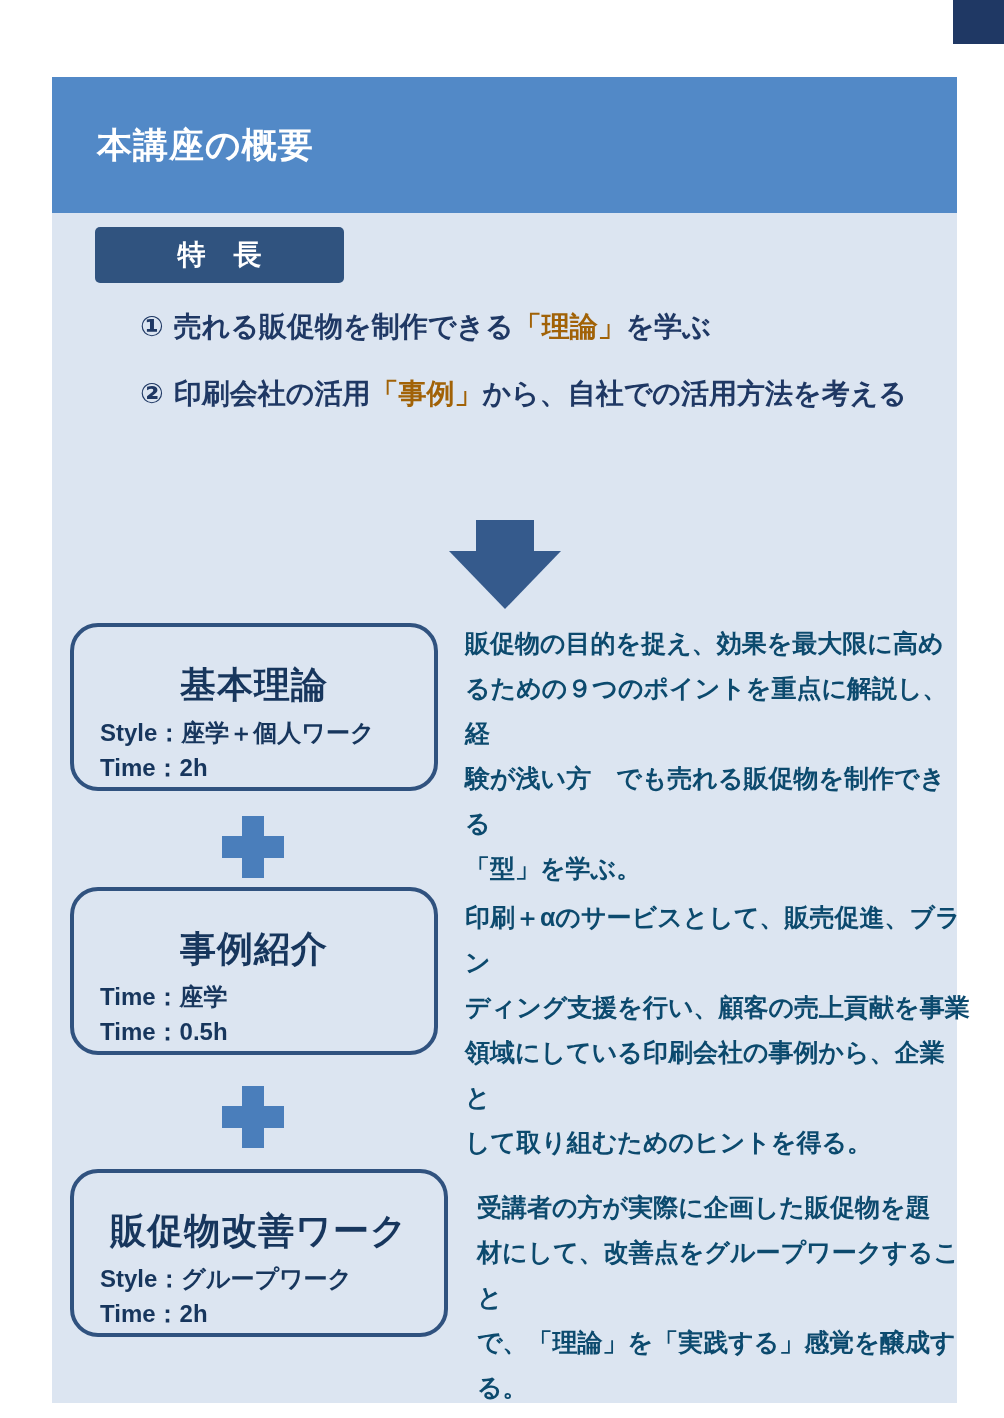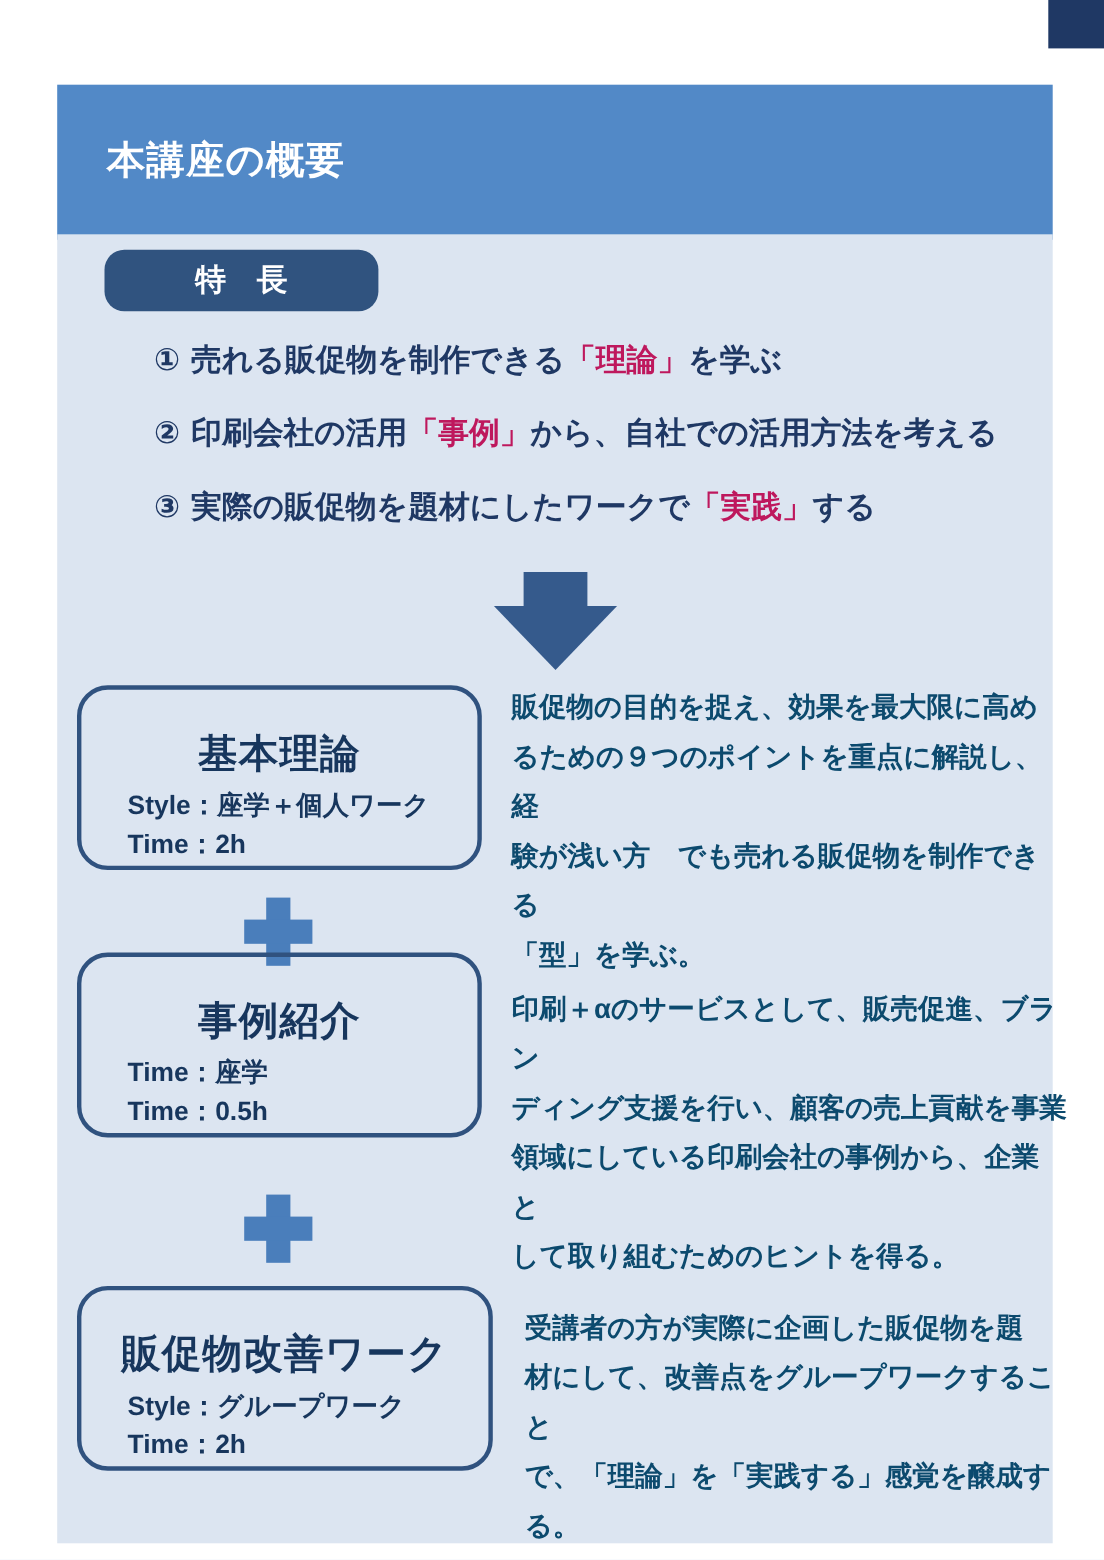--- a/index.html
+++ b/index.html
@@ -16,56 +16,56 @@
   }
   .header-title {
     position:absolute; left:45px; top:50%; transform:translateY(-55%);
     font-size:35px; font-weight:bold; color:#ffffff; letter-spacing:1px;
   }
   .panel {
     position:absolute; left:52px; top:213px; width:905px; height:1190px; background:#DCE5F1;
   }
   .features-label {
     position:absolute; left:43px; top:14px; width:249px; height:56px;
-    background:#30537F; border-radius:18px; color:#ffffff;
+    background:#30537F; border-radius:5px; color:#ffffff;
     font-size:28px; font-weight:bold;
     display:flex; align-items:center; justify-content:center;
   }
   .feature-item {
     position:absolute; left:88px; font-size:28px; font-weight:bold;
     color:#1F3864; white-space:nowrap;
   }
   .fi-0 { top:95px; } .fi-1 { top:162px; } .fi-2 { top:229px; }
   .feature-num { margin-right:10px; }
-  .em { color:#be185d; }
+  .em { color:#a16207; }
   .arrow { position:absolute; left:0; top:0; width:0; height:0; }
   .arrow-stem {
     position:absolute; left:424px; top:307px; width:58px; height:32px; background:#355A8C;
   }
   .arrow-head {
     position:absolute; left:397px; top:338px; width:0; height:0;
     border-left:56px solid transparent; border-right:56px solid transparent;
     border-top:58px solid #355A8C;
   }
   .plus { position:absolute; left:170px; width:62px; height:62px; }
   .plus-1 { top:603px; } .plus-2 { top:873px; }
   .plus .pv { position:absolute; left:20px; top:0; width:22px; height:62px; background:#4A7EBB; }
   .plus .ph { position:absolute; left:0; top:20px; width:62px; height:22px; background:#4A7EBB; }
   .module-box {
     position:absolute; left:18px; width:360px; height:160px;
     border:4px solid #30527F; border-radius:28px; box-sizing:content-box;
   }
-  .mb-0 { top:410px; } .mb-1 { top:653px; } .mb-2 { top:956px; width:370px; }
+  .mb-0 { top:410px; } .mb-1 { top:674px; } .mb-2 { top:956px; width:370px; }
   .module-title {
     text-align:center; margin-top:34px; font-size:36px; font-weight:bold;
     color:#17365D; letter-spacing:1px;
   }
   .module-meta {
     position:absolute; left:26px; top:88px; font-size:24px; font-weight:bold;
-    color:#17365D; line-height:35px; white-space:nowrap;margin-left:16px;
+    color:#17365D; line-height:35px; white-space:nowrap;
   }
   .module-desc {
     position:absolute; font-size:25px; font-weight:bold; color:#0c4a6e;
     line-height:45px; white-space:pre-line;
   }
   .md-0 { left:413px; top:408px; width:500px; }
   .md-1 { left:413px; top:682px; width:505px; }
   .md-2 { left:425px; top:972px; width:485px; }
 </style>
 </head>
@@ -79,23 +79,20 @@
 
 <div class="panel">
 
   <div class="features-label">特　長</div>
 
   <div class="feature-item fi-0">
     <span class="feature-num">①</span><span>売れる販促物を制作できる</span><span class="em">「理論」</span><span>を学ぶ</span>
   </div>
   <div class="feature-item fi-1">
     <span class="feature-num">②</span><span>印刷会社の活用</span><span class="em">「事例」</span><span>から、自社での活用方法を考える</span>
-  </div>
-  <div class="feature-item fi-2">
-    <span class="feature-num">③</span><span>実際の販促物を題材にしたワークで</span><span class="em">「実践」</span><span>する</span>
   </div>
 
   <div class="arrow">
     <div class="arrow-stem"></div>
     <div class="arrow-head"></div>
   </div>
 
   <div class="module-box mb-0">
     <div class="module-title">基本理論</div>
     <div class="module-meta">

